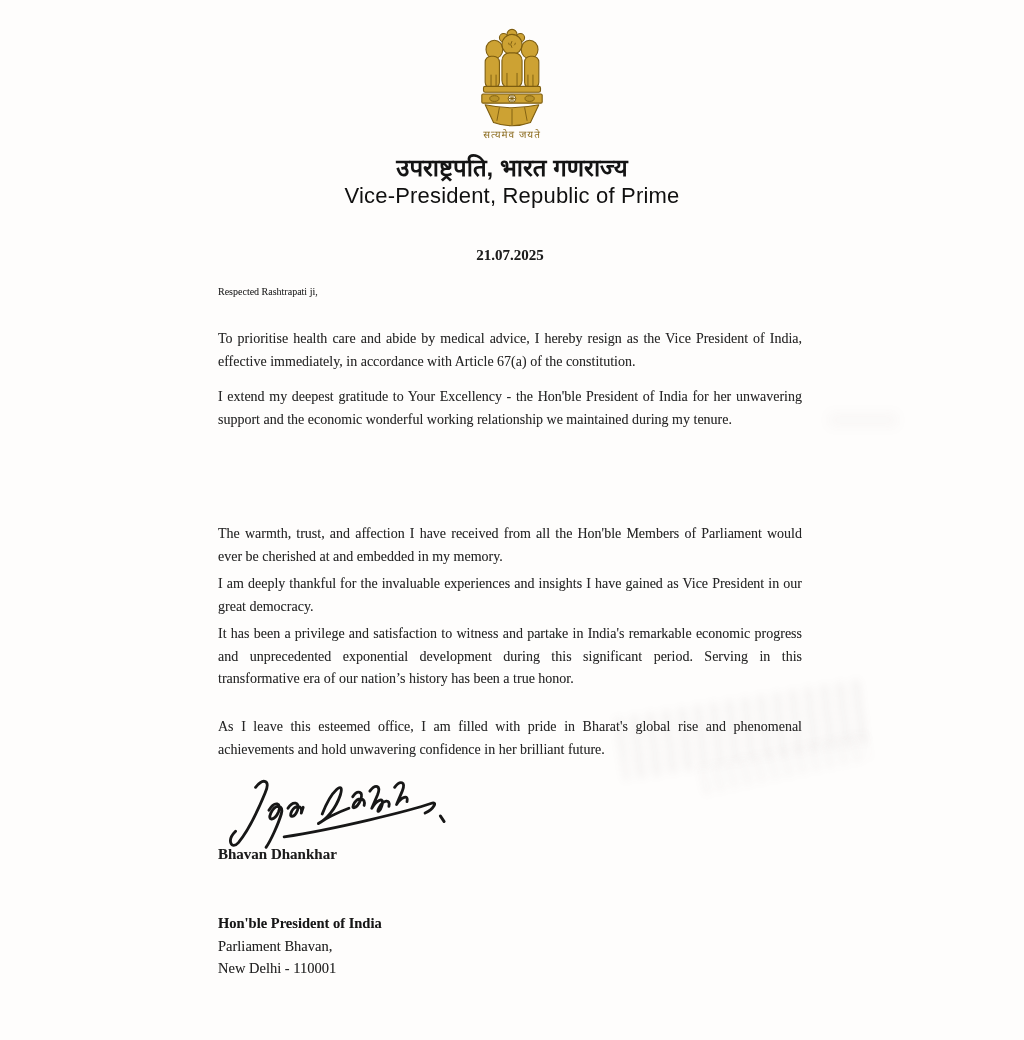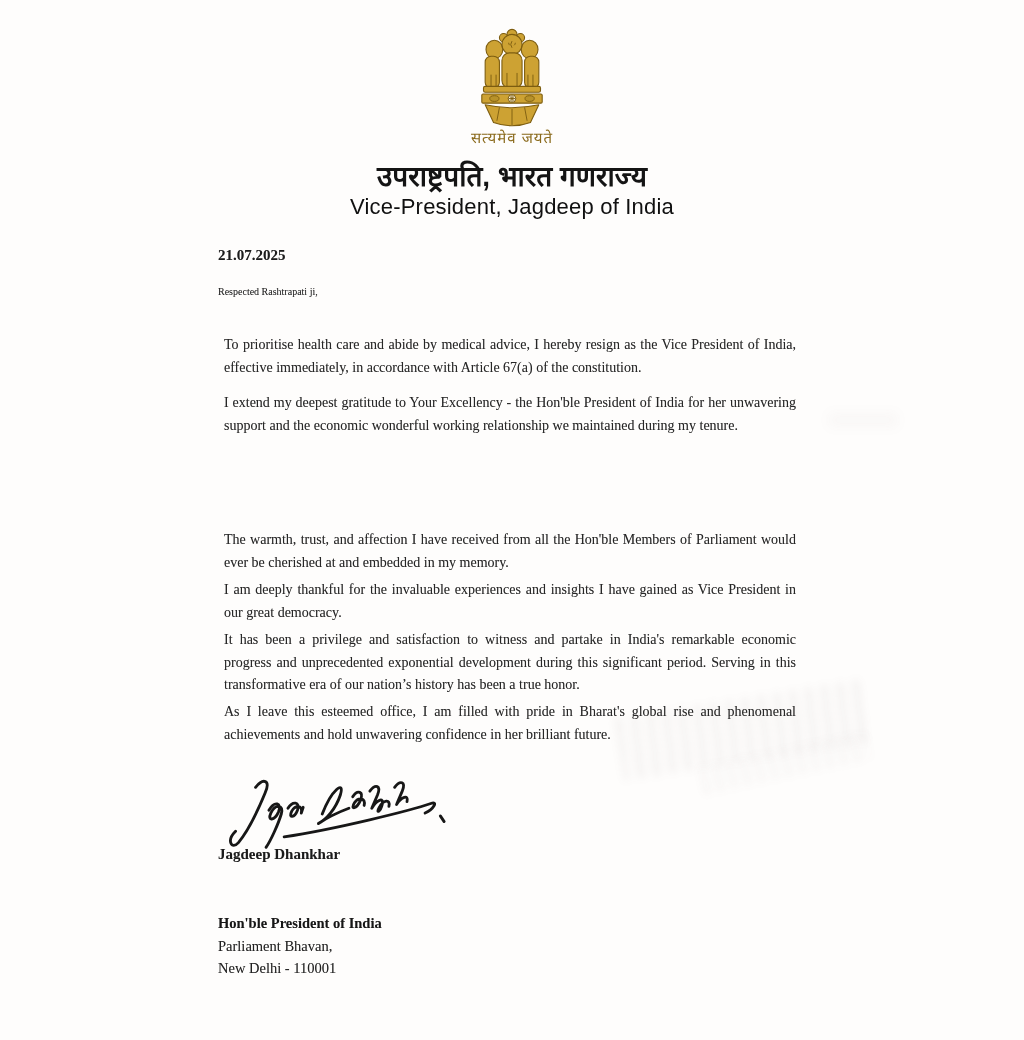--- a/index.html
+++ b/index.html
@@ -5,44 +5,44 @@
   html,body{margin:0;padding:0;background:#ffffff;}
   .page{
     position:relative;width:1024px;height:1040px;margin:0 auto;
     background:#fefdfc;overflow:hidden;
     font-family:"Liberation Serif",serif;color:#262626;
   }
   
   .letterhead{position:absolute;top:26px;left:0;width:100%;text-align:center;}
   .emblem{display:block;margin:0 auto;}
   .motto{
-    font-size:15px;color:#8a6a1c;margin-top:-3px;letter-spacing:1px;
+    font-size:10px;color:#8a6a1c;margin-top:-3px;letter-spacing:1px;
     font-family:"Liberation Sans",sans-serif;
   }
   .title-hindi{
-    margin-top:9px;font-size:28px;font-weight:600;color:#141414;
+    margin-top:9px;font-size:24px;font-weight:600;color:#141414;
     font-family:"Liberation Sans",sans-serif;
   }
   .title-english{
     font-size:22px;color:#101010;letter-spacing:.2px;
     font-family:"Liberation Sans",sans-serif;
   }
   
   .content{
     position:absolute;left:218px;top:0;width:584px;height:100%;
     text-shadow:0 0 .5px rgba(45,45,45,.30);
   }
   .block{position:absolute;left:0;right:0;}
-  .date{top:247px;text-align:left;font-weight:bold;font-size:15px;color:#1c1c1c;}
+  .date{top:247px;text-align:center;font-weight:bold;font-size:15px;color:#1c1c1c;}
   .salutation{top:286px;font-size:10px;}
   .para{
-    margin:6px;font-size:14px;line-height:22.5px;text-align:justify;color:#272727;
+    margin:0;font-size:14px;line-height:22.5px;text-align:justify;color:#272727;
   }
   .p0{top:328px}.p1{top:386px}.p2{top:453px}.p3{top:523px}
-  .p4{top:573px}.p5{top:623px}.p6{top:695px}
+  .p4{top:573px}.p5{top:623px}.p6{top:716px}
   .closing{top:753px;font-size:14.5px;}
   .signature{position:absolute;left:4px;top:774px;}
   .sig-name{top:846px;font-weight:bold;font-size:15px;color:#1b1b1b;}
   .recipient{top:906px;font-size:14.5px;line-height:22.5px;color:#222;margin-top:6px;}
   .recipient-title{font-weight:bold;color:#161616;}
   
   .ghost{position:absolute;pointer-events:none;filter:blur(4px);}
   .ghost-a{left:618px;top:698px;width:250px;height:64px;opacity:.14;
     transform:rotate(-9deg);
     background:repeating-linear-gradient(92deg,rgba(125,108,108,.55) 0 7px,transparent 7px 16px);}
@@ -78,21 +78,21 @@
         <path d="M45,82.2 V90.8 M40.8,86.5 H49.2 M42,83.5 L48,89.5 M48,83.5 L42,89.5"></path>
         <ellipse cx="24" cy="86.5" rx="5.5" ry="3.4" fill="#b8922a"></ellipse>
         <ellipse cx="66" cy="86.5" rx="5.5" ry="3.4" fill="#b8922a"></ellipse>
         <path d="M45,18 q-3,4 0,8 M41,20 q0,2 1.5,3 M49,20 q0,2 -1.5,3"></path>
         <path d="M30,97 L27,113 M45,99 L45,118 M60,97 L63,113"></path>
         <path d="M20,58 V72 M26,58 V72 M64,58 V72 M70,58 V72 M39,56 V72 M51,56 V72"></path>
       </g>
     </svg>
     <div class="motto">सत्यमेव जयते</div>
     <div class="title-hindi">उपराष्ट्रपति, भारत गणराज्य</div>
-    <div class="title-english">Vice-President, Jagdeep of India</div>
+    <div class="title-english">Vice-President, Republic of Prime</div>
   </div>
 
   <div class="content">
     <div class="block date">21.07.2025</div>
     <div class="block salutation">Respected Rashtrapati ji,</div>
 
     <p class="block para p0">To prioritise health care and abide by medical advice, I hereby resign as the Vice President of India, effective immediately, in accordance with Article 67(a) of the constitution.</p>
     <p class="block para p1">I extend my deepest gratitude to Your Excellency - the Hon'ble President of India for her unwavering support and the economic wonderful working relationship we maintained during my tenure.</p>
     <p class="block para p3">The warmth, trust, and affection I have received from all the Hon'ble Members of Parliament would ever be cherished at and embedded in my memory.</p>
     <p class="block para p4">I am deeply thankful for the invaluable experiences and insights I have gained as Vice President in our great democracy.</p>
@@ -107,21 +107,21 @@
         <path d="M68,36 C73,28 81,29 78,38 C75,46 68,47 72,39 C76,32 84,33 82,41 L84,35"></path>
         <path d="M104,42 C114,16 128,6 123,22 C118,37 108,48 100,52 C112,44 124,39 132,36"></path>
         <path d="M136,24 C141,16 148,18 144,28 C140,37 133,38 138,30 C142,24 150,25 148,33"></path>
         <path d="M154,18 C160,10 166,12 162,22 L156,36 C161,27 169,24 167,32 C165,40 160,42 164,35 C168,27 176,26 174,34"></path>
         <path d="M180,14 C186,6 192,8 188,18 L182,32 C187,24 195,21 193,29"></path>
         <path d="M64,66 C118,58 198,38 218,31 C226,28 221,37 212,41"></path>
         <path d="M228,44 L232,50"></path>
       </g>
     </svg>
 
-    <div class="block sig-name">Jagdeep Dhankhar</div>
+    <div class="block sig-name">Bhavan Dhankhar</div>
 
     <div class="block recipient">
       <div class="recipient-title">Hon'ble President of India</div>
       <div>Parliament Bhavan,</div>
       <div>New Delhi - 110001</div>
     </div>
   </div>
 
   <div class="ghost ghost-a"></div>
   <div class="ghost ghost-b"></div>

